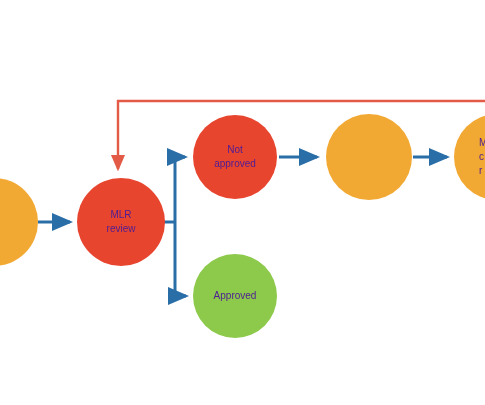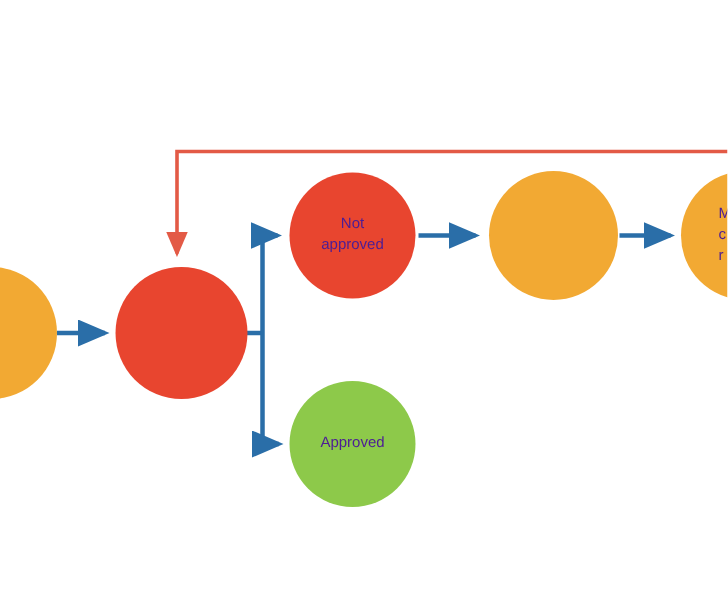--- a/index.html
+++ b/index.html
@@ -70,20 +70,22 @@
     <g>
       <circle cx="-6" cy="222" r="44" fill="#F2A933"></circle>
       <circle cx="121" cy="222" r="44" fill="#E8452F"></circle>
       <circle cx="235" cy="157" r="42" fill="#E8452F"></circle>
       <circle cx="235" cy="296" r="42" fill="#8DC94A"></circle>
       <circle cx="369" cy="157" r="43" fill="#F2A933"></circle>
       <circle cx="497" cy="157" r="43" fill="#F2A933"></circle>
     </g>
   </svg>
 
+  <div class="node-label" style="left:121px; top:222px;">MLR
+review</div>
 
   <div class="node-label" style="left:235px; top:157px;">Not
 approved</div>
 
   <div class="node-label" style="left:235px; top:296px;">Approved</div>
 
 
   <div class="node-label" style="left:479px; top:157px; text-align:left; transform:translate(0,-50%);">M
 c
 r</div>

